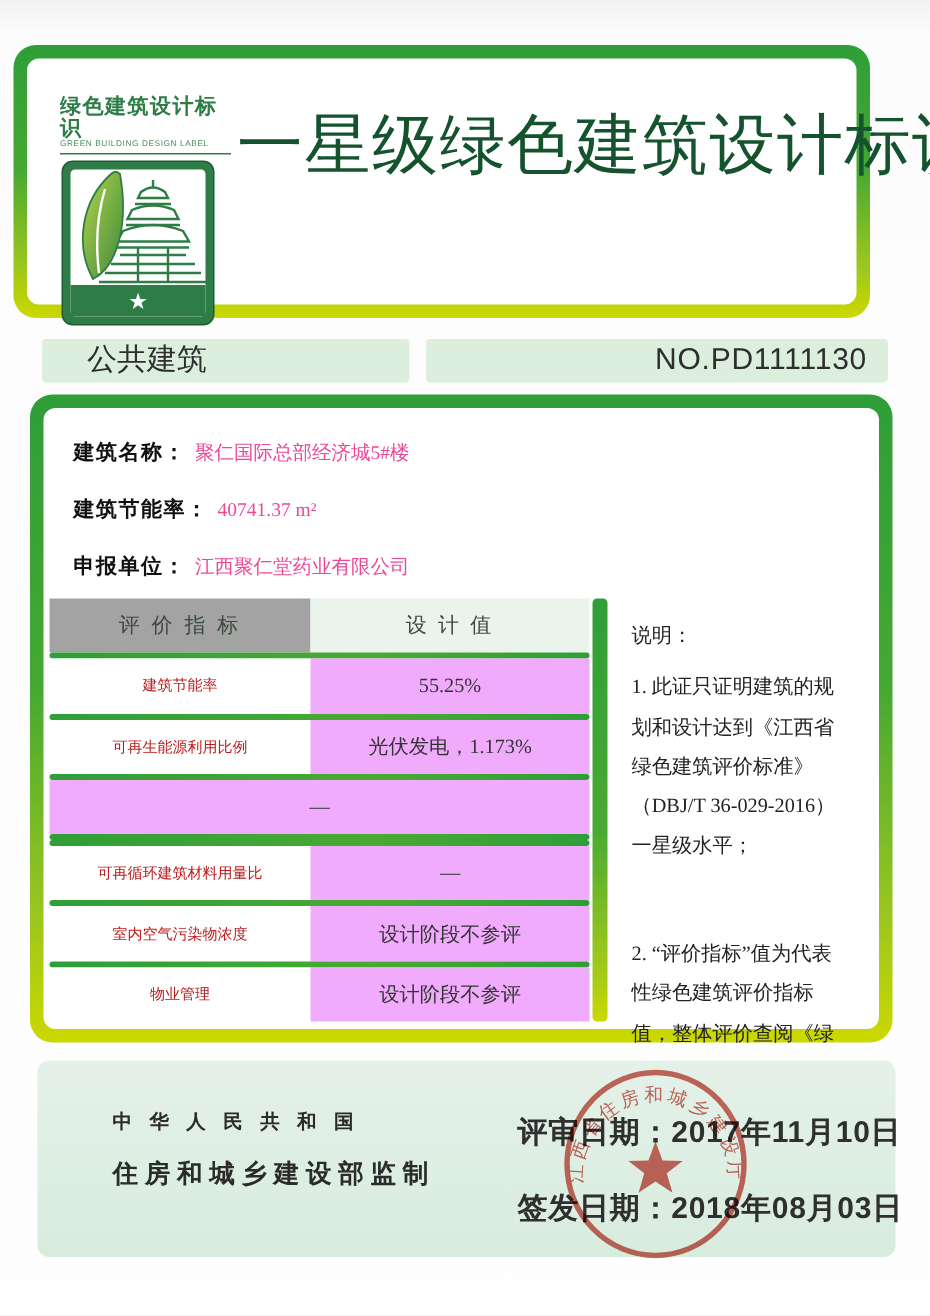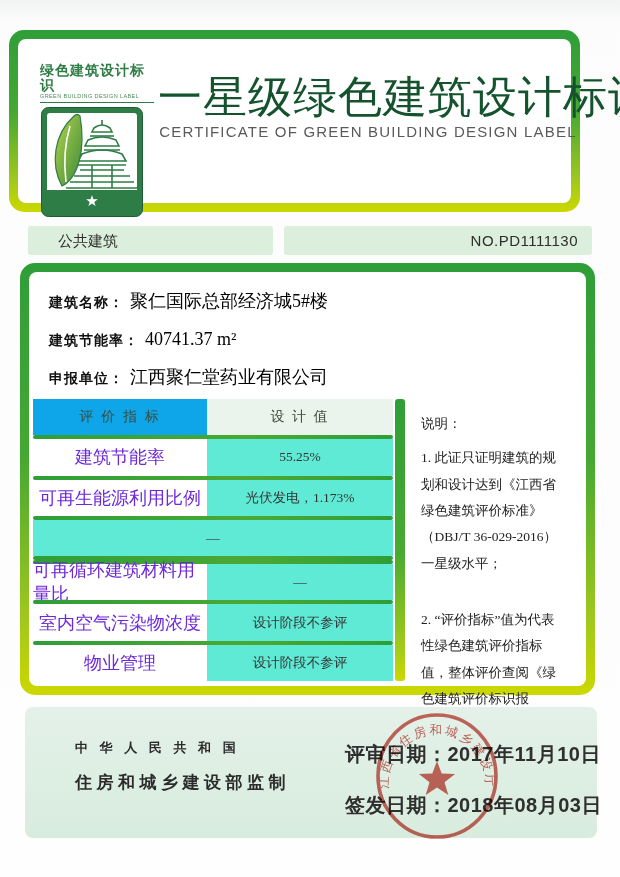--- a/index.html
+++ b/index.html
@@ -18,45 +18,45 @@
   .logo{position:absolute;left:22px;top:24px;width:114px;}
   .logo-cn{font-size:14px;font-weight:bold;color:#2e7d46;letter-spacing:1px;line-height:15px;}
   .logo-en{font-size:5.5px;color:#4c8a5c;letter-spacing:.4px;border-bottom:1px solid #2e7d46;
     padding-bottom:2px;margin-bottom:3px;line-height:7px;}
   .logo-svg{display:block;}
   .title-wrap{position:absolute;left:140px;top:36px;width:420px;text-align:center;}
   .cert-title{font-size:44px;color:#14532d;letter-spacing:1px;white-space:nowrap;line-height:44px;}
   .cert-subtitle{font-size:15px;color:#5a5a5a;letter-spacing:1.2px;white-space:nowrap;margin-top:4px;}
   
   .bar{position:absolute;top:226px;height:29px;background:#dcefdc;border-radius:3px;
-    line-height:29px;font-size:15px;color:#2e2e2e;box-sizing:border-box;}
+    line-height:29px;font-size:20px;color:#2e2e2e;box-sizing:border-box;}
   .bar-type{left:28px;width:245px;padding-left:30px;}
   .bar-no{left:284px;width:308px;text-align:right;padding-right:14px;letter-spacing:.5px;}
   
   .main-box{left:20px;top:263px;width:575px;height:432px;}
   .info-row{position:absolute;left:20px;height:34px;line-height:34px;white-space:nowrap;}
   .info-label{font-weight:bold;font-size:14px;color:#111;letter-spacing:1px;}
-  .info-value{font-family:"Liberation Serif",serif;font-size:18px;color:#000000;margin-left:6px;}
+  .info-value{font-family:"Liberation Serif",serif;font-size:13px;color:#ec4899;margin-left:6px;}
   .lower{position:absolute;left:4px;right:7px;top:127px;bottom:5px;display:flex;}
   .etable{width:360px;display:flex;flex-direction:column;}
   .trow{display:flex;height:30px;}
   .trow .c1{width:174px;display:flex;align-items:center;justify-content:center;
-    font-size:18px;color:#6d28d9;background:#fff;}
+    font-size:10px;color:#b91c1c;background:#fff;}
   .trow .c2{flex:1;display:flex;align-items:center;justify-content:center;
-    font-family:"Liberation Serif",serif;font-size:13.5px;color:#333;background:#5eead4;}
-  .trow.head .c1,.trow.head .c2{font-size:14px;color:#3c4a3c;letter-spacing:2px;background:#0ea5e9;}
+    font-family:"Liberation Serif",serif;font-size:13.5px;color:#333;background:#f0abfc;}
+  .trow.head .c1,.trow.head .c2{font-size:14px;color:#3c4a3c;letter-spacing:2px;background:#a3a3a3;}
   .trow.head .c2{background:#ebf4ec;}
   .tsep{height:4px;margin:0;background:linear-gradient(90deg,#2f9e38,#4aa934 60%,#2f9e38);border-radius:2px;flex:none;}
   .etable .trow{flex:1;}
   .vdivider{width:10px;margin:0 2px;border-radius:3px;
     background:linear-gradient(180deg,#2f9e38 0%,#49aa31 55%,#a8cc18 90%,#ccd800 100%);}
   .notes{flex:1;padding:12px 12px 0 14px;font-family:"Liberation Serif",serif;
     font-size:13.5px;color:#222;line-height:1.95;}
   .notes .nt{margin-bottom:8px;}
-  .notes .np1{margin-bottom:30px;}
+  .notes .np1{margin-bottom:46px;}
   
   .footer-panel{position:absolute;left:25px;top:707px;width:572px;height:131px;border-radius:8px;
     background:linear-gradient(180deg,#e4f1e9 0%,#d8ecde 100%);}
   .issuer{position:absolute;left:50px;top:32px;font-weight:bold;color:#2b2b2b;}
   .issuer-l1{font-size:13px;letter-spacing:4px;white-space:nowrap;}
   .issuer-l2{font-size:17px;letter-spacing:4.5px;margin-top:14px;white-space:nowrap;}
   .dates{position:absolute;left:320px;top:34px;font-weight:bold;color:#2f2f2f;}
   .date-line{font-size:20px;white-space:nowrap;letter-spacing:.5px;}
   .date-line + .date-line{margin-top:24px;}
   .seal{position:absolute;left:374px;top:711px;mix-blend-mode:multiply;opacity:.82;filter:blur(.3px);}
@@ -97,21 +97,20 @@
           <path d="M34 10 C14 28 10 58 22 80 C38 72 46 44 40 10 C38 8 36 8 34 10 Z" fill="url(#leafg)" stroke="#2e7d46" stroke-width="1.2"></path>
           <path d="M30 20 C24 40 24 60 26 76" stroke="#ffffff" stroke-width="1.6" fill="none"></path>
 
           <rect x="7" y="84" width="90" height="21" fill="#2e7d46"></rect>
           <text x="52" y="100" text-anchor="middle" font-size="15" fill="#ffffff">★</text>
         </svg>
       </div>
 
       <div class="title-wrap">
         <div class="cert-title">一星级绿色建筑设计标识证书</div>
-        <div class="cert-subtitle">CERTIFICATE OF GREEN BUILDING DESIGN LABEL</div>
       </div>
 
     </div>
   </div>
 
   <div class="bar bar-type">公共建筑</div>
   <div class="bar bar-no">NO.PD1111130</div>
 
   <div class="gbox main-box">
     <div class="gbox-inner">

